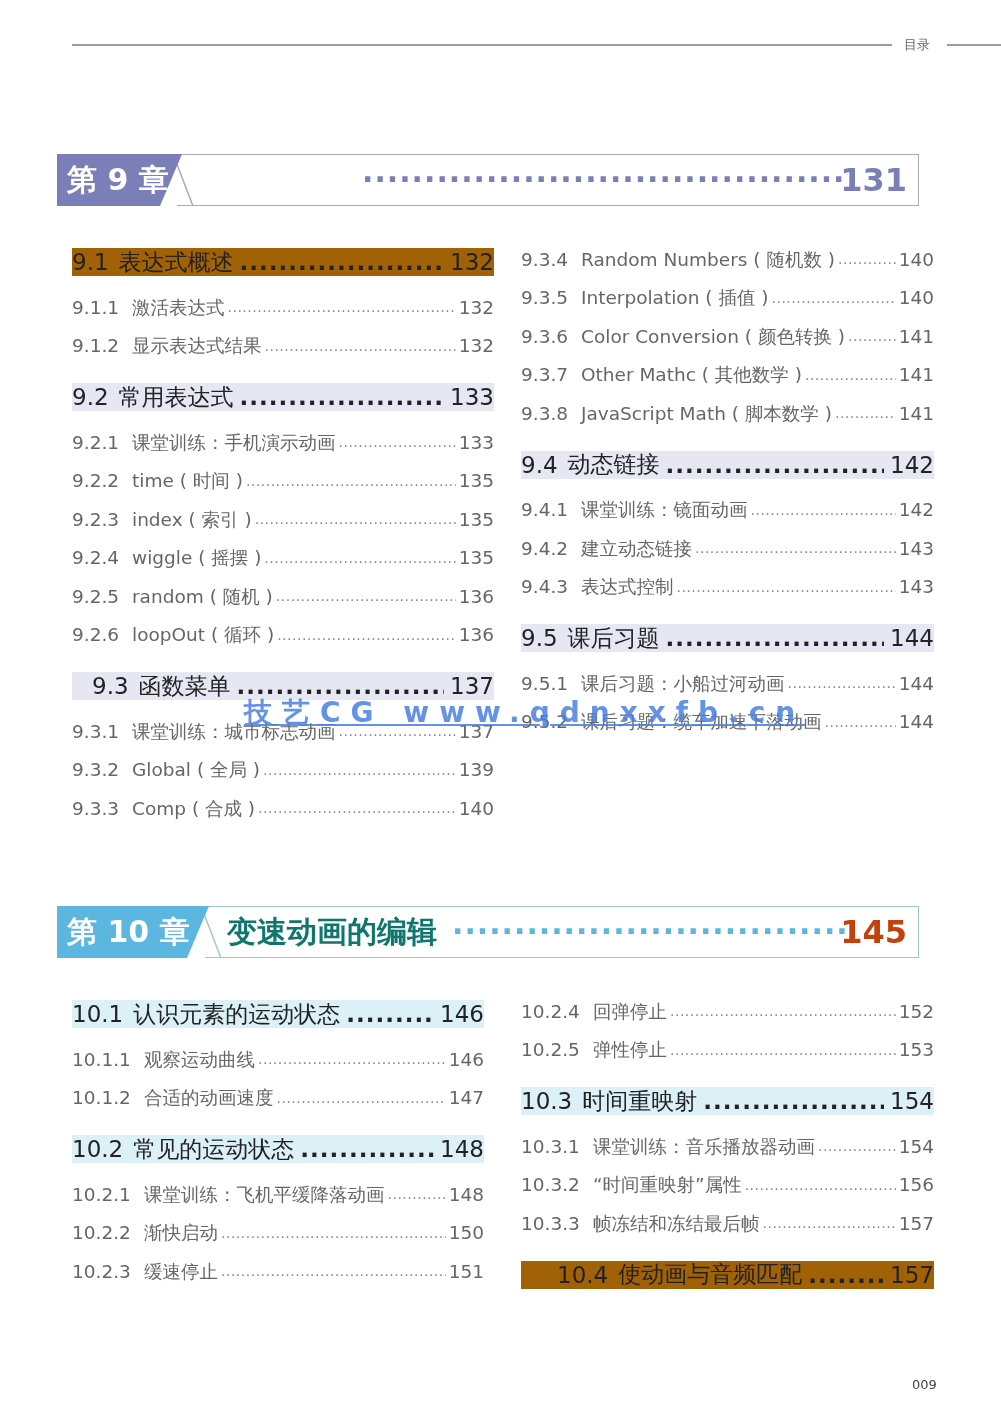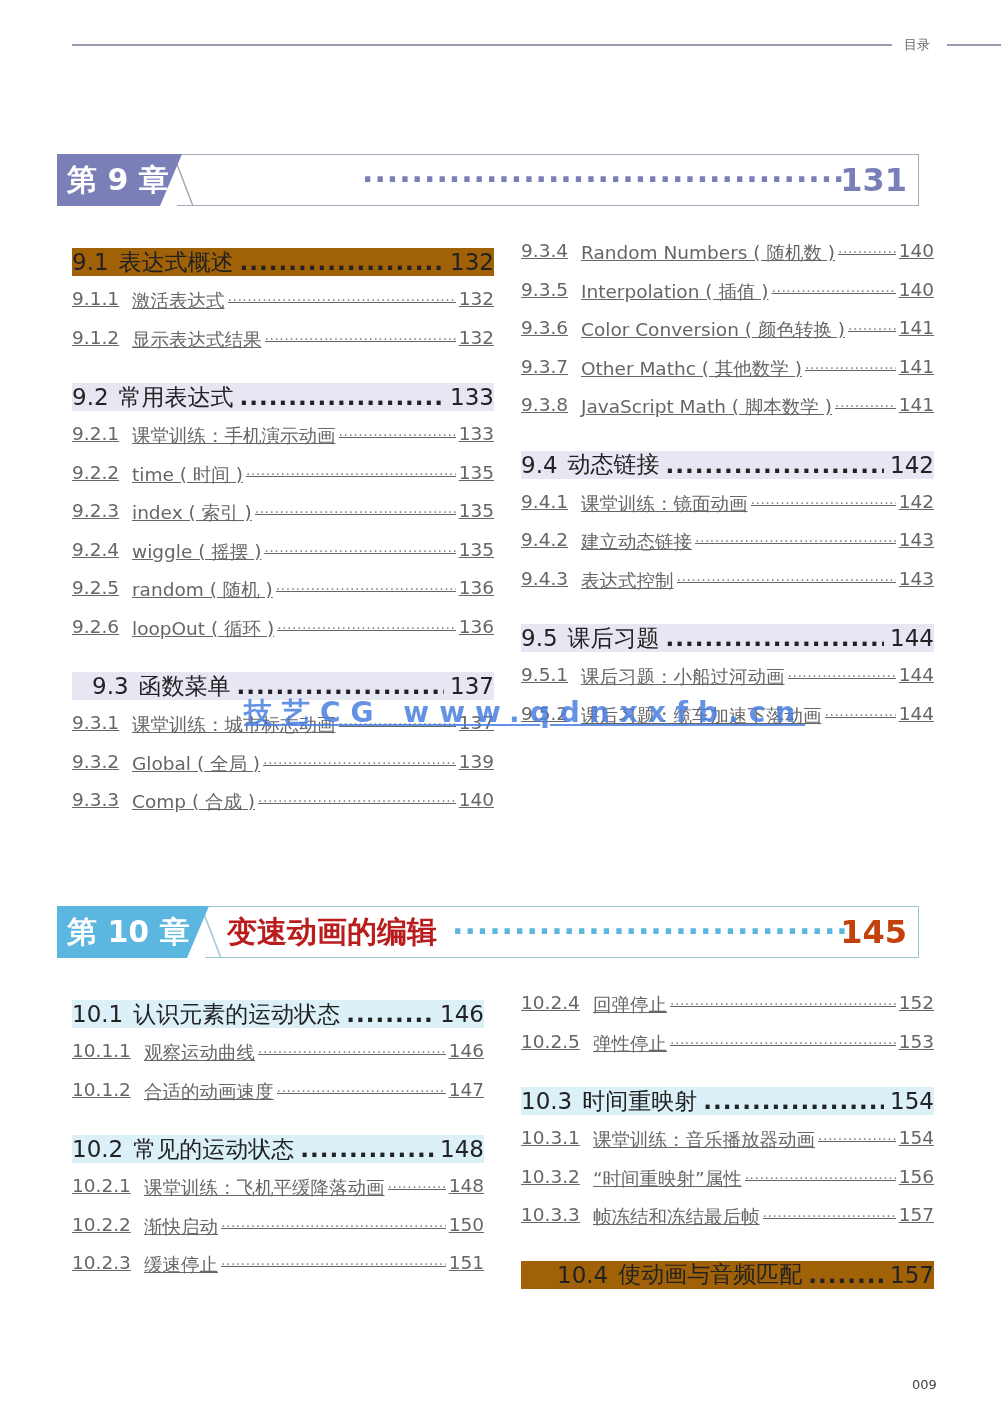--- a/index.html
+++ b/index.html
@@ -19,21 +19,21 @@
   .chapter-title { position:absolute; top:0; line-height:52px; font-size:30px; font-weight:bold; white-space:nowrap; }
   .chapter-leader { position:absolute; top:0; line-height:52px; font-size:30px; font-weight:bold; overflow:hidden; white-space:nowrap; letter-spacing:1px; }
   .chapter-page { position:absolute; right:12px; top:0; line-height:52px; font-size:32px; font-weight:bold; }
 
   .col { position:absolute; }
   .sec { position:relative; height:28px; margin-bottom:12px; display:flex; align-items:center;
          font-size:23px; color:#222; font-weight:500; }
   .sec .num { margin-right:10px; }
   .sec .leader { flex:1; overflow:hidden; white-space:nowrap; margin:0 6px; letter-spacing:1px; font-weight:bold; }
   .sec .pg { }
-  .item { display:flex; align-items:flex-start; height:38.5px; font-size:18.5px; color:#666;text-decoration:underline; }
+  .item { display:flex; align-items:center; height:38.5px; font-size:18.5px; color:#666; }
   .item .num { width:60px; flex:none; }
   .item.w10 .num { width:72px; }
   .item .leader { flex:1; overflow:hidden; white-space:nowrap; margin:0 3px; color:#888; font-size:14px; letter-spacing:0.5px; }
   .item .pg { }
   .gap { height:18px; }
 
   .watermark { position:absolute; top:694px; left:244px; font-size:28px; font-weight:bold; color:#4a7fe0; opacity:0.85;
                letter-spacing:10px; white-space:nowrap;text-decoration:underline; }
   .page-number { position:absolute; top:1377px; left:912px; font-size:13px; color:#444; }
 </style>
@@ -218,21 +218,21 @@
       <span class="pg">144</span>
     </div>
   </div>
 
 <div class="chapter-bar" style="top:906px;">
   <div class="chapter-box" style="left:148px;border-color:#9ec7d6;"></div>
   <svg class="chapter-slash" style="left:140px;" viewBox="0 0 26 52">
     <line x1="4" y1="0" x2="24" y2="52" stroke="#9ec7d6" stroke-width="1.5"></line>
   </svg>
   <div class="chapter-badge" style="width:152px;background:#5bb6e0;">第 10 章</div>
-  <div class="chapter-title" style="left:170px;color:#b91c1c;">变速动画的编辑</div>
+  <div class="chapter-title" style="left:170px;color:#0f766e;">变速动画的编辑</div>
   <div class="chapter-leader" style="left:395px;width:395px;color:#5bb6e0;">···································································</div>
   <div class="chapter-page" style="color:#c2410c;">145</div>
 </div>
 
 <div class="col" id="c10l" style="left:72px;top:1000px;width:412px;">
     <div class="sec" style="background: rgb(220, 240, 248);">
       <span class="num">10.1</span>
       <span class="title">认识元素的运动状态</span>
       <span class="leader">........................................................................................................</span>
       <span class="pg">146</span>

